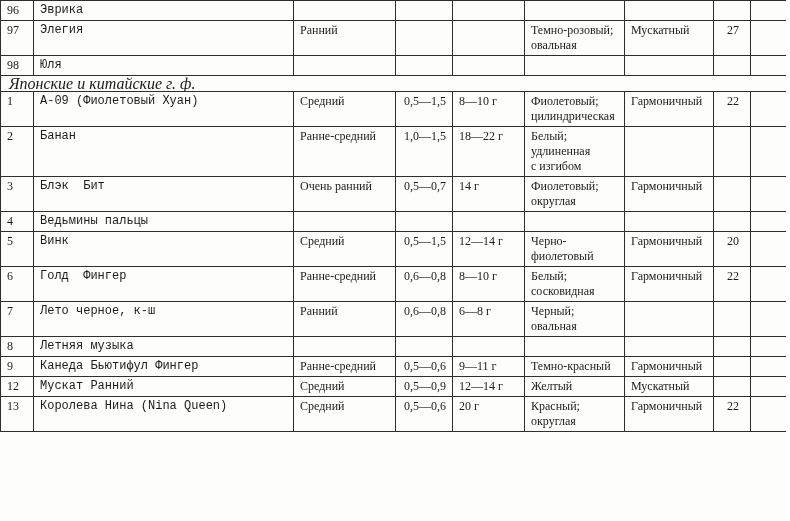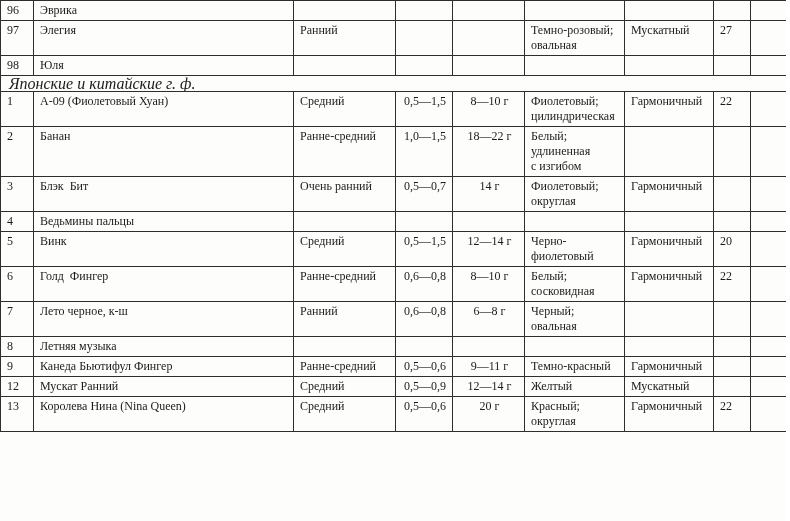--- a/index.html
+++ b/index.html
@@ -24,27 +24,27 @@
     font-size: 12px;
     line-height: 15px;
   }
   table.varieties td {
     border: 1px solid #2e2e2e;
     vertical-align: top;
     padding: 2px 4px 2px 6px;
     overflow: hidden;
   }
   td.c-num    { padding-left: 6px; }
-  td.c-name   { padding-left: 7px; white-space: pre; }
+  td.c-name   { padding-left: 7px; white-space: pre; font-family: Liberation Mono, monospace; }
   td.c-period { padding-left: 7px; white-space: nowrap; }
   td.c-size   { text-align: center; white-space: nowrap; padding-left: 2px; padding-right: 2px; }
-  td.c-weight { text-align: center; white-space: nowrap; padding-left: 2px; padding-right: 2px; }
+  td.c-weight { text-align: left; white-space: nowrap; padding-left: 2px; padding-right: 2px; }
   td.c-color  { white-space: pre-line; padding-left: 7px; }
   td.c-flavor { white-space: nowrap; padding-left: 7px; }
-  td.c-score  { text-align: left; }
+  td.c-score  { text-align: center; }
   tr.section-row td {
     font-style: italic;
     padding: 1px 2px 1px 8px;
     line-height: 13px;
     font-size: 16px;
     white-space: nowrap;
   }
 </style>
 </head>
 <body>

